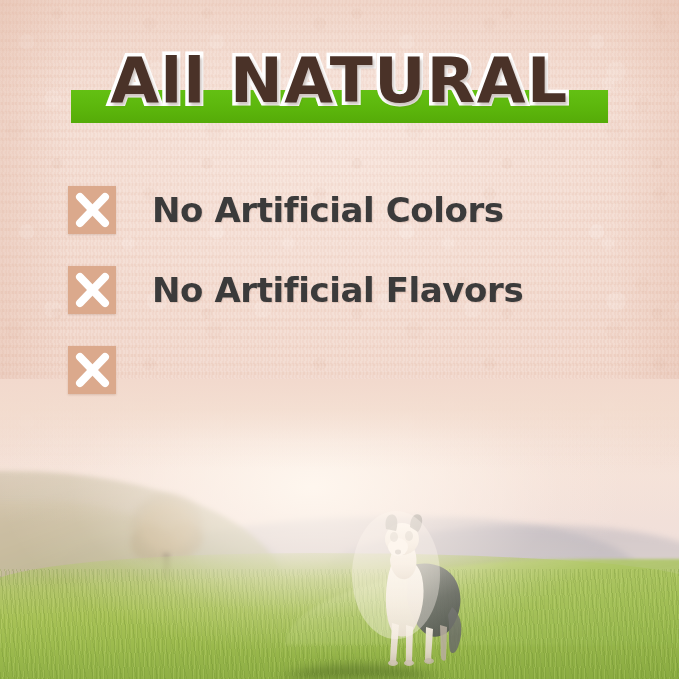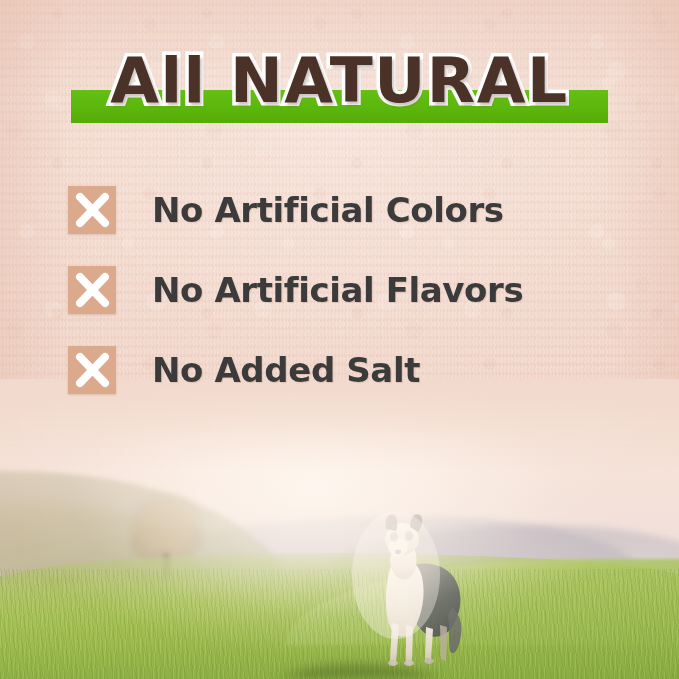--- a/index.html
+++ b/index.html
@@ -403,17 +403,16 @@
     </div>
 
 
     <div class="claim-row">
       <div class="xbox">
         <svg viewBox="0 0 48 48" xmlns="http://www.w3.org/2000/svg">
           <path d="M12 11 L37 37" stroke="#ffffff" stroke-width="8" stroke-linecap="round"></path>
           <path d="M37 11 L12 37" stroke="#ffffff" stroke-width="8" stroke-linecap="round"></path>
         </svg>
       </div>
-      <div class="claim-label">No Added Salt</div>
     </div>
 
   </div>
 </div>
 
 </body></html>

